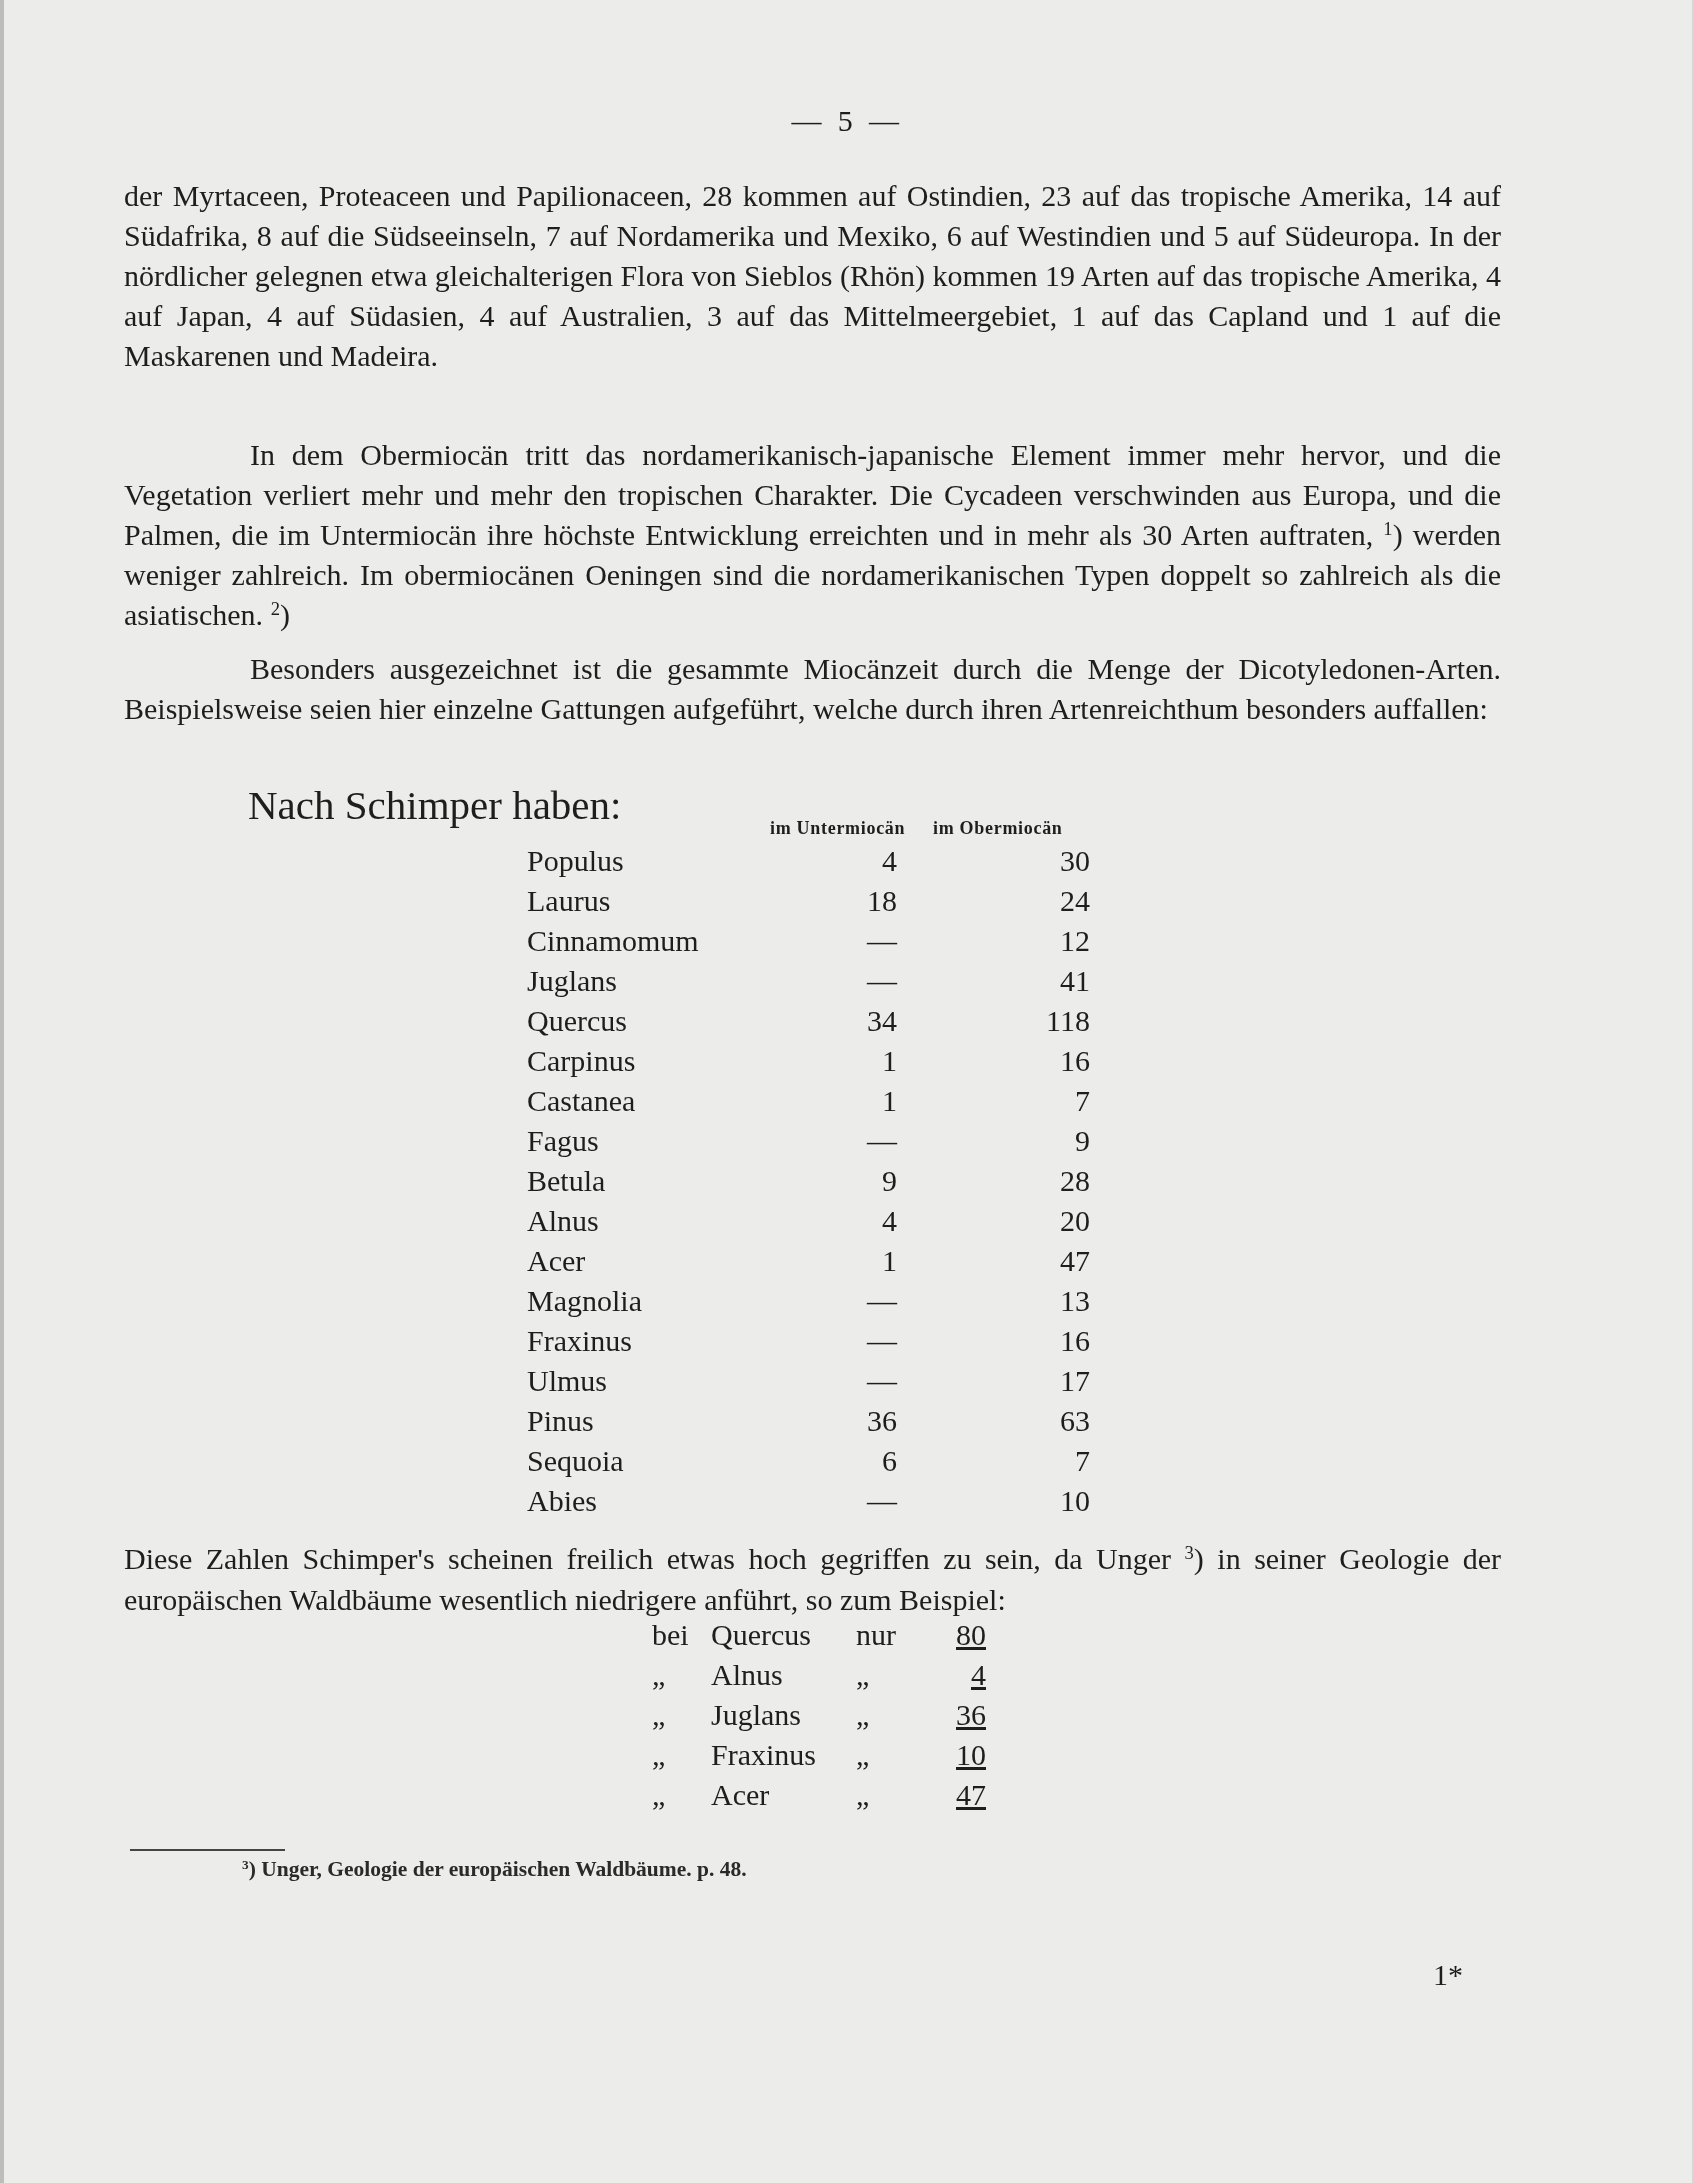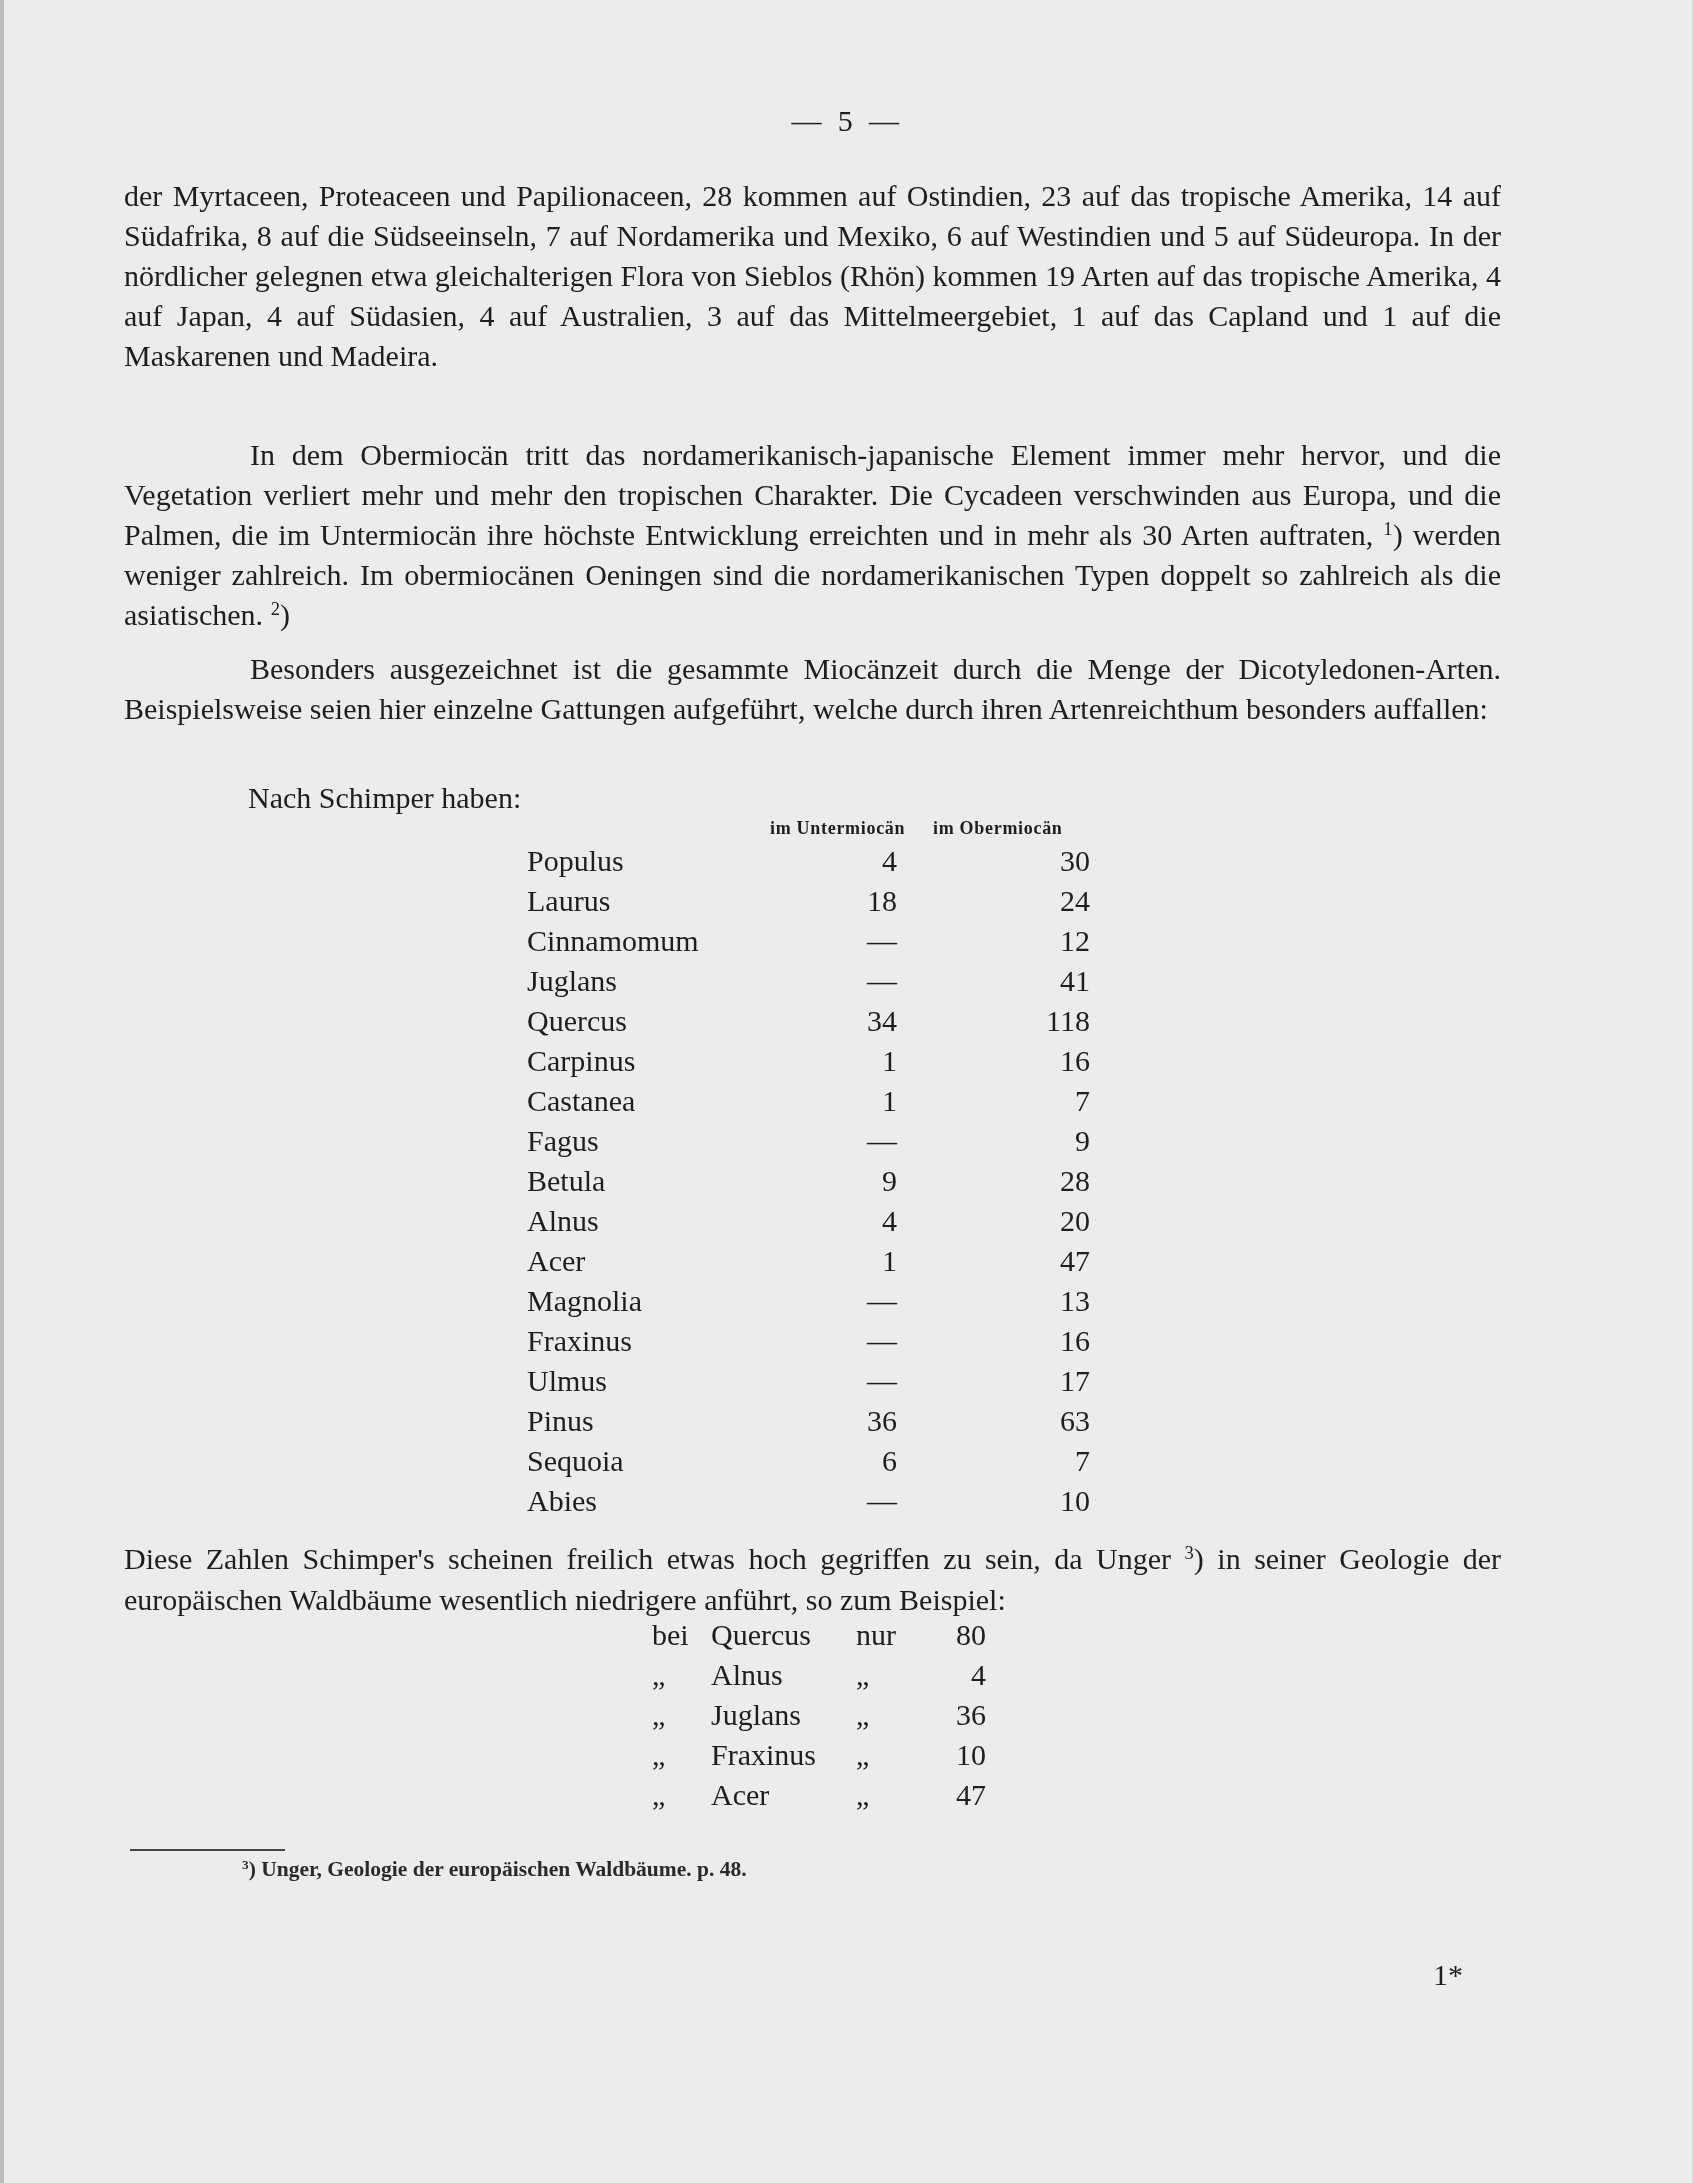--- a/index.html
+++ b/index.html
@@ -26,41 +26,41 @@
   .body-text {
     position: absolute; left: 124px; width: 1377px;
     font-size: 30px; line-height: 40px;
     text-align: justify;
   }
   .body-text p { margin: 0; }
   .indent { text-indent: 126px; }
   .p1 { top: 176px; }
   .p2 { top: 435px; }
   .p3 { top: 649px; }
-  .intro { position: absolute; left: 248px; top: 781px; font-size: 30px; }
+  .intro { position: absolute; left: 248px; top: 781px; font-size: 41px; }
   .tbl-header {
     position: absolute; top: 818px; font-size: 18px; letter-spacing: 0.7px; font-weight: bold;
   }
   .tbl-header.col1 { left: 770px; }
   .tbl-header.col2 { left: 933px; }
   .species-table {
     position: absolute; left: 527px; top: 844px;
     font-size: 30px;
   }
   .row { position: relative; height: 40px; width: 577px; }
   .row .name { position: absolute; left: 0; top: 0; }
   .row .v1 { position: absolute; left: 311px; width: 59px; text-align: right; top: 0; }
   .row .v2 { position: absolute; left: 459px; width: 104px; text-align: right; top: 0; }
   .p4 { position: absolute; left: 124px; top: 1538px; width: 1377px; font-size: 30px; line-height: 41px; text-align: justify; }
   .unger-list { position: absolute; left: 652px; top: 1618px; font-size: 30px; }
   .urow { position: relative; height: 40px; width: 415px; }
   .urow .c0 { position: absolute; left: 0; }
   .urow .c1 { position: absolute; left: 59px; }
   .urow .c2 { position: absolute; left: 204px; }
-  .urow .c3 { position: absolute; left: 267px; width: 67px; text-align: right; }
+  .urow .c3 { position: absolute; left: 267px; width: 67px; text-align: right; text-decoration: underline; }
   .rule { position: absolute; left: 130px; top: 1849px; width: 155px; height: 1.5px; background: #444; }
   .footnotes { position: absolute; left: 242px; top: 1851px; font-size: 21.5px; line-height: 36px; font-weight: bold; color: #2a2a2a; }
   .footnotes div { white-space: nowrap; }
   sup { font-size: 0.62em; vertical-align: 0.55em; line-height: 0; }
   .sig { position: absolute; left: 1433px; top: 1958px; font-size: 30px; }
 </style>
 </head>
 <body>
 
 <div class="page-edge"></div>

